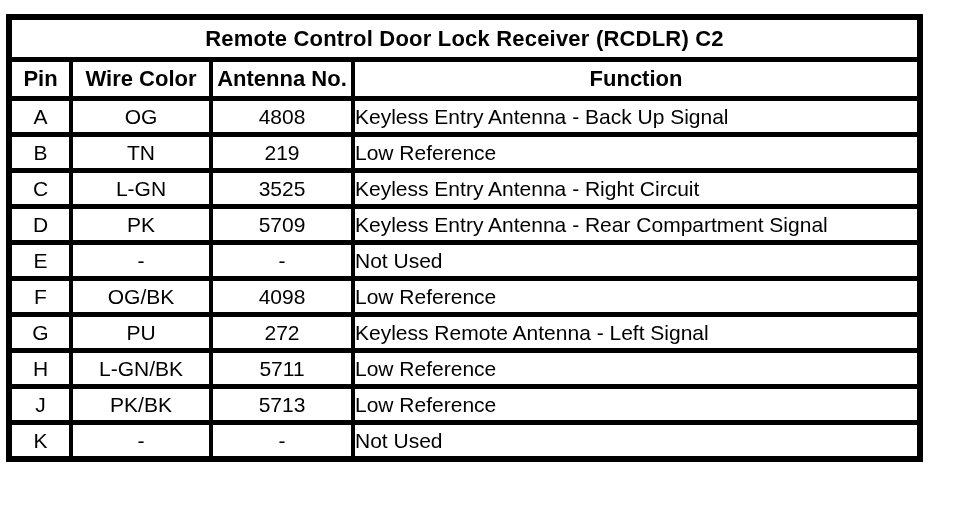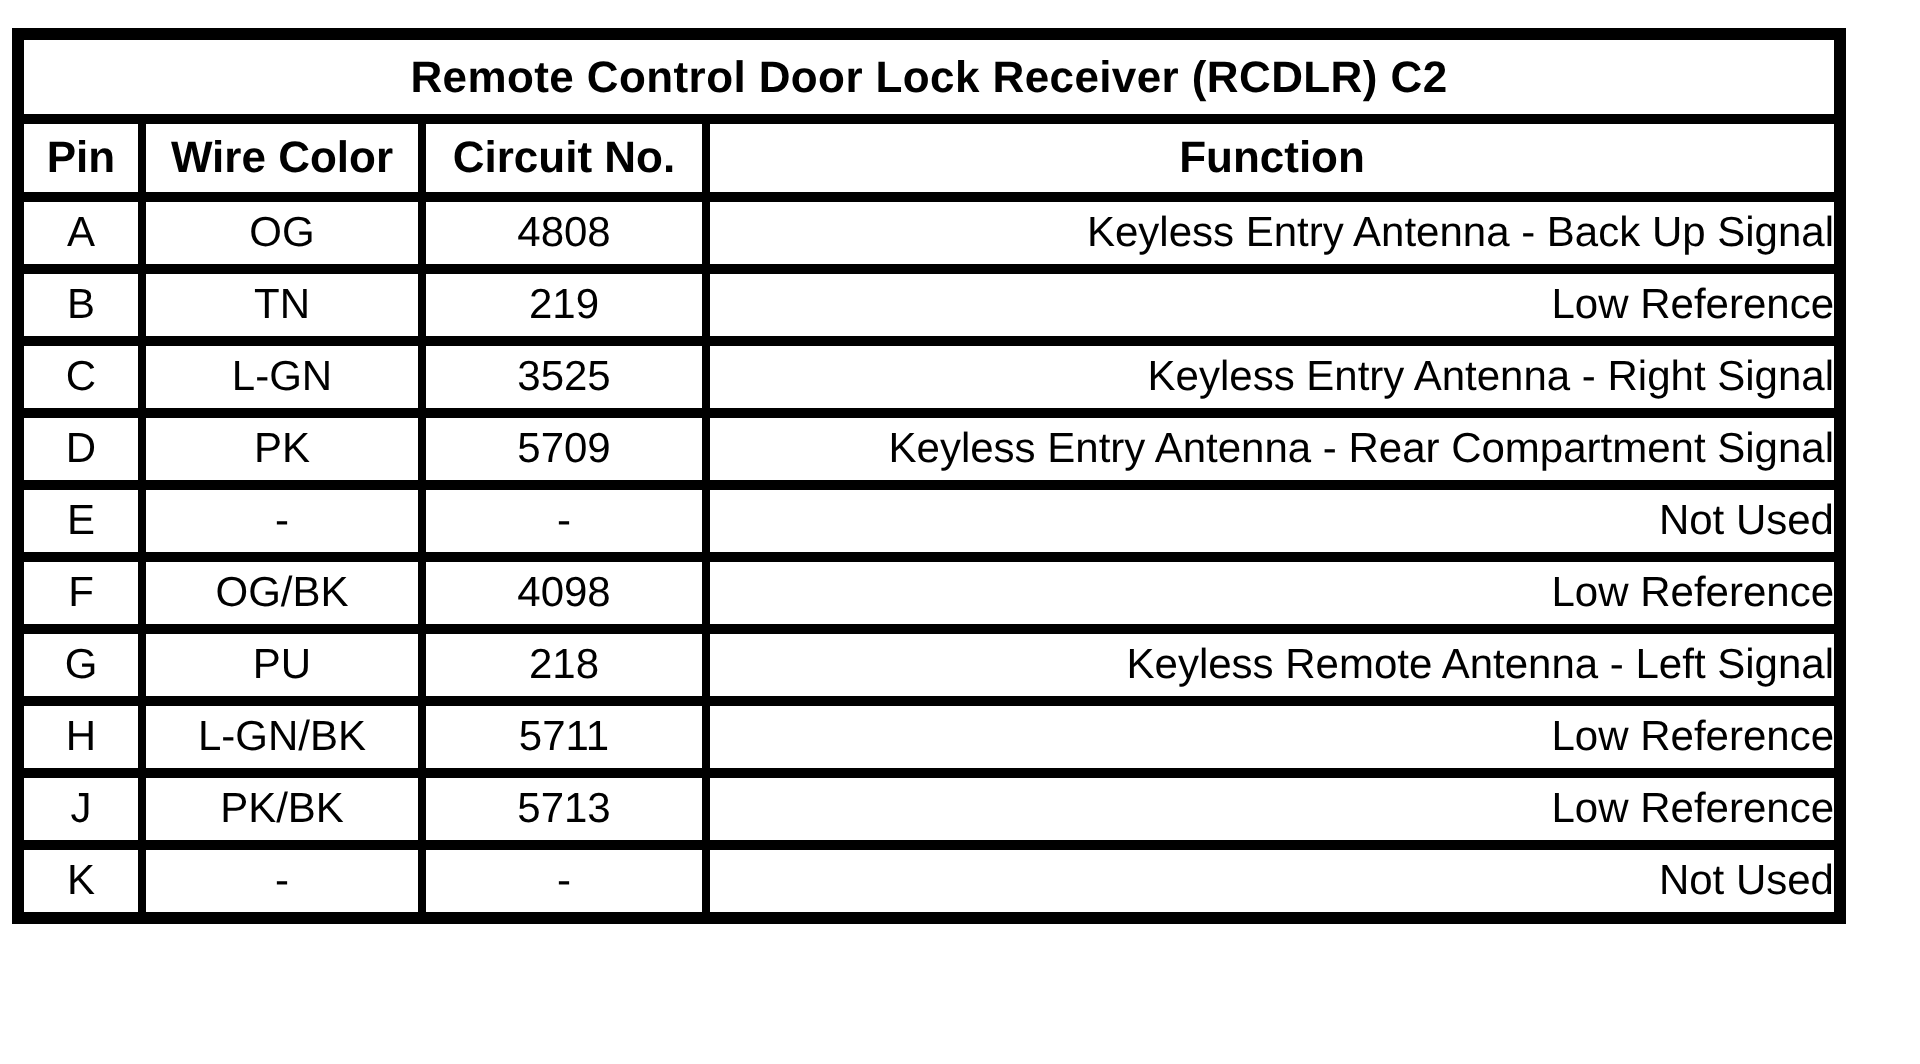--- a/index.html
+++ b/index.html
@@ -51,60 +51,60 @@
     font-size: 22px;
     font-weight: bold;
   }
   td.cell {
     height: 31px;
     vertical-align: middle;
     font-size: 21px;
     font-weight: normal;
   }
   td.center { text-align: center; }
-  td.func   { text-align: right; padding-left: 4px; }
+  td.func   { text-align: left; padding-left: 4px; }
 </style>
 </head>
 <body>
 
 <div class="page">
   <table class="pinout">
     <colgroup>
       <col style="width:62px">
       <col style="width:140px">
       <col style="width:142px">
       <col>
     </colgroup>
     <tbody>
       <tr>
         <td class="title-cell" colspan="4">Remote Control Door Lock Receiver (RCDLR) C2</td>
       </tr>
       <tr>
         <th class="hdr">Pin</th>
         <th class="hdr">Wire Color</th>
-        <th class="hdr">Circuit No.</th>
+        <th class="hdr">Antenna No.</th>
         <th class="hdr">Function</th>
       </tr>
       <tr>
         <td class="cell center">A</td>
         <td class="cell center">OG</td>
         <td class="cell center">4808</td>
         <td class="cell func">Keyless Entry Antenna - Back Up Signal</td>
       </tr>
       <tr>
         <td class="cell center">B</td>
         <td class="cell center">TN</td>
         <td class="cell center">219</td>
         <td class="cell func">Low Reference</td>
       </tr>
       <tr>
         <td class="cell center">C</td>
         <td class="cell center">L-GN</td>
         <td class="cell center">3525</td>
-        <td class="cell func">Keyless Entry Antenna - Right Signal</td>
+        <td class="cell func">Keyless Entry Antenna - Right Circuit</td>
       </tr>
       <tr>
         <td class="cell center">D</td>
         <td class="cell center">PK</td>
         <td class="cell center">5709</td>
         <td class="cell func">Keyless Entry Antenna - Rear Compartment Signal</td>
       </tr>
       <tr>
         <td class="cell center">E</td>
         <td class="cell center">-</td>
@@ -113,21 +113,21 @@
       </tr>
       <tr>
         <td class="cell center">F</td>
         <td class="cell center">OG/BK</td>
         <td class="cell center">4098</td>
         <td class="cell func">Low Reference</td>
       </tr>
       <tr>
         <td class="cell center">G</td>
         <td class="cell center">PU</td>
-        <td class="cell center">218</td>
+        <td class="cell center">272</td>
         <td class="cell func">Keyless Remote Antenna - Left Signal</td>
       </tr>
       <tr>
         <td class="cell center">H</td>
         <td class="cell center">L-GN/BK</td>
         <td class="cell center">5711</td>
         <td class="cell func">Low Reference</td>
       </tr>
       <tr>
         <td class="cell center">J</td>

